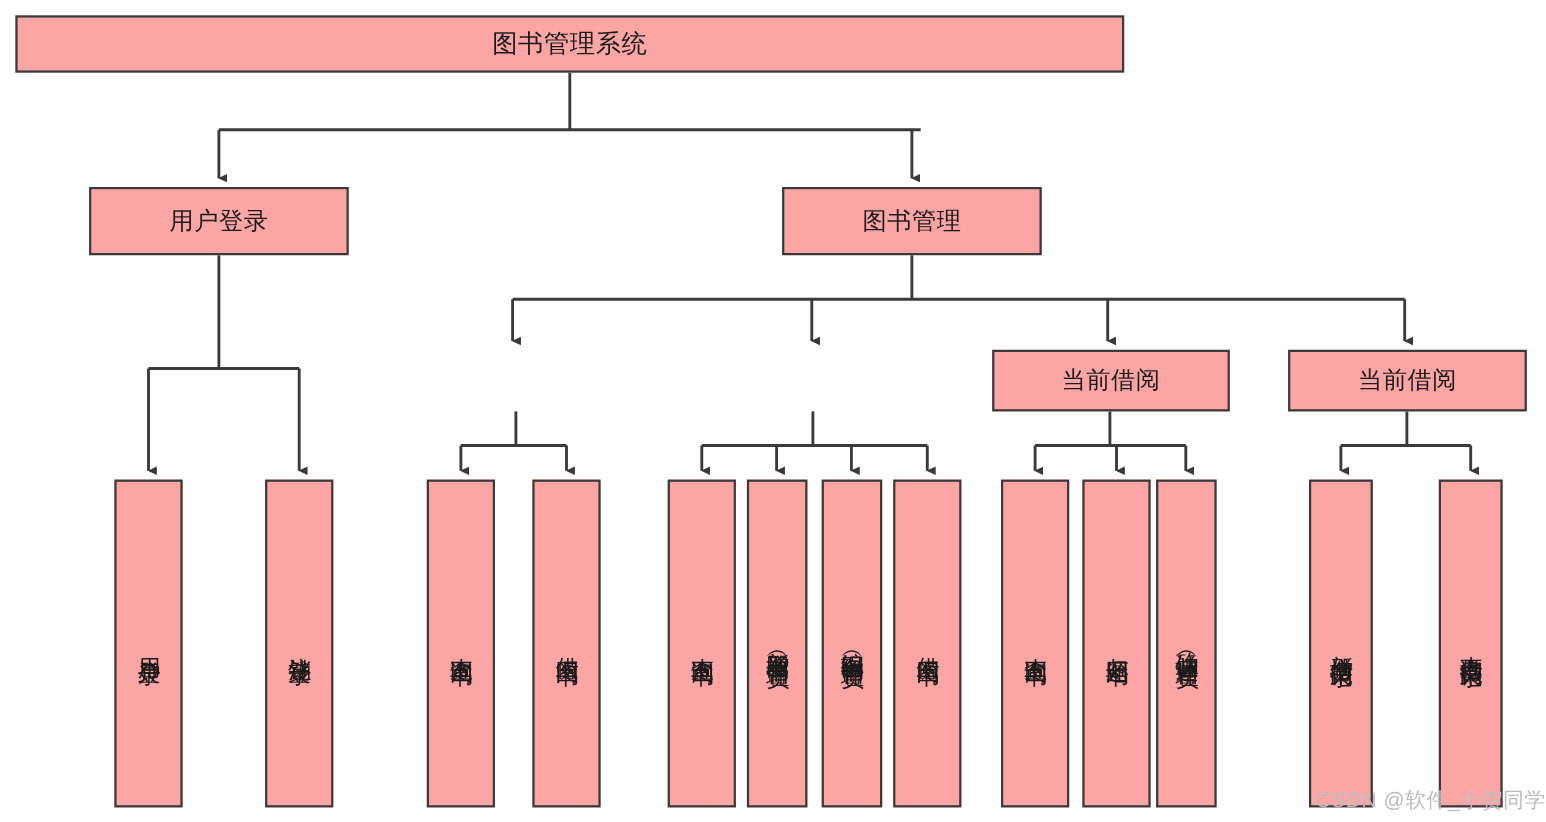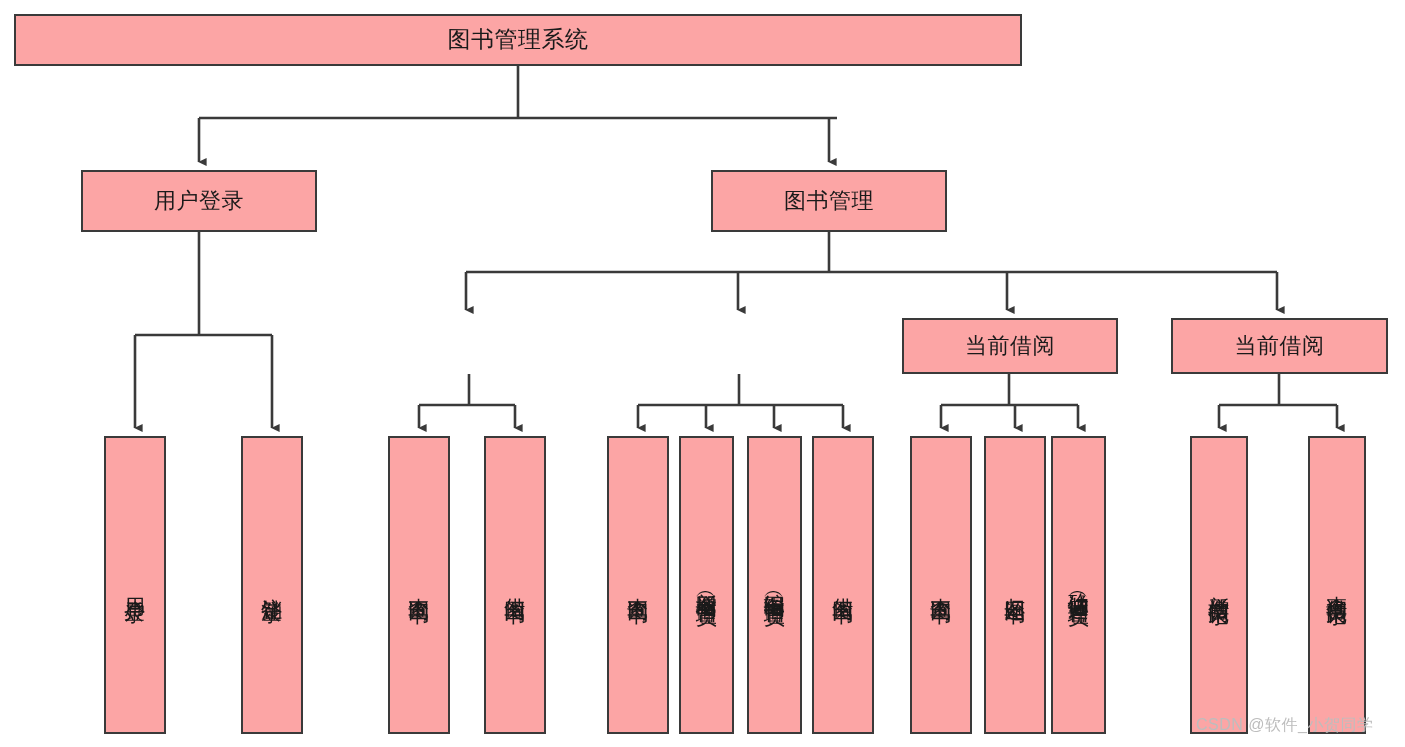--- a/index.html
+++ b/index.html
@@ -59,21 +59,21 @@
   .leaf .node-label {
     writing-mode: vertical-rl;
     text-orientation: upright;
     font-size: 21px;
     line-height: 1.30;
     letter-spacing: 2px;
     white-space: nowrap;
   }
   .watermark {
     position: absolute;
-    font-size: 16px;
+    font-size: 19px;
     color: #bdbdbd;
     white-space: nowrap;
     letter-spacing: 0.5px;
   }
 </style>
 </head>
 <body>
 
 <div id="canvas">
 

